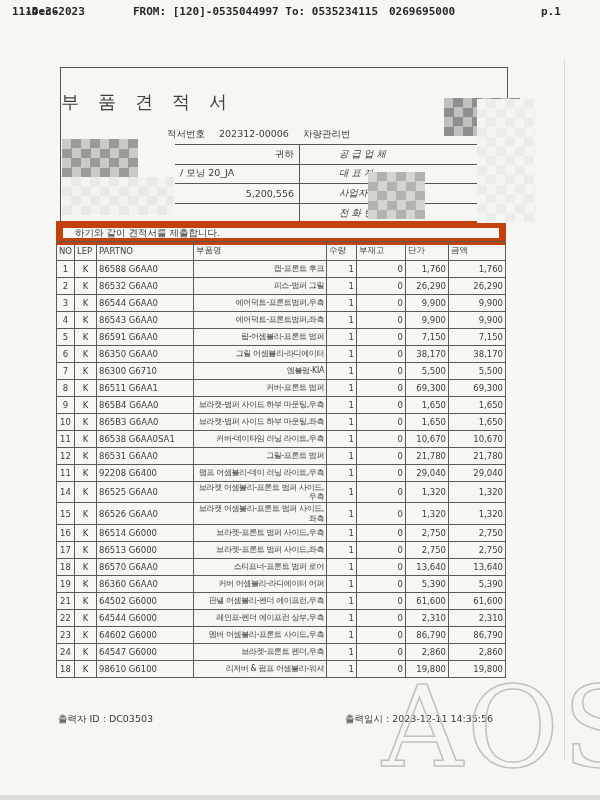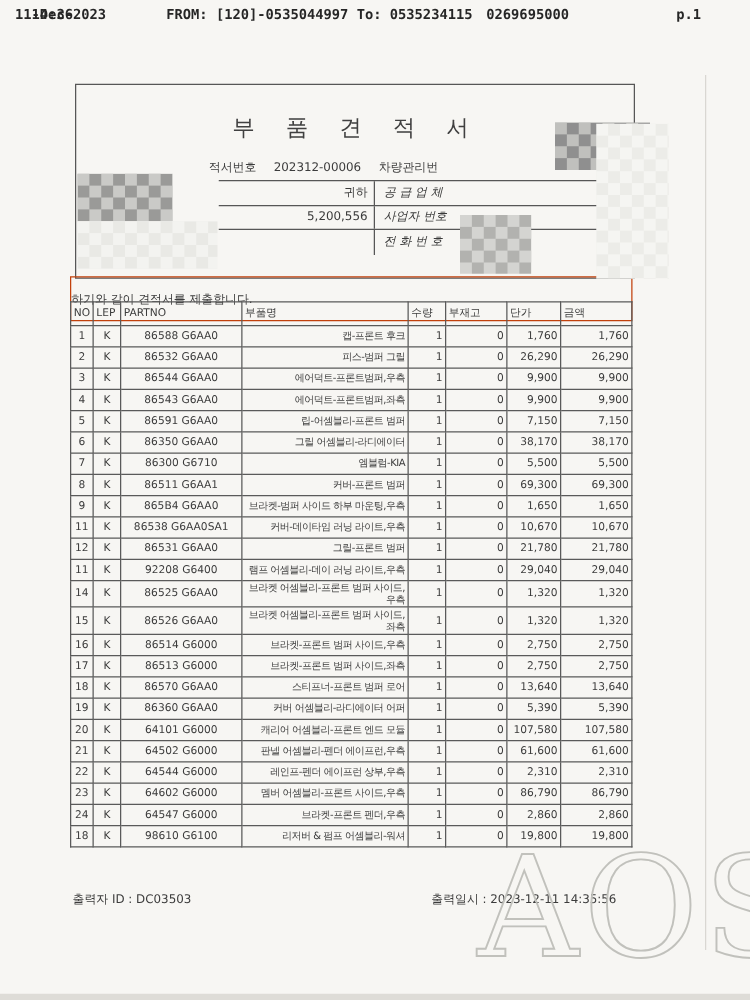--- a/index.html
+++ b/index.html
@@ -13,46 +13,46 @@
     font-family:"DejaVu Sans Mono",monospace;font-size:11px;font-weight:bold;color:#262626;}
   .fax-header span{position:absolute;white-space:nowrap;}
   .fx-date{left:12px;}
   .fx-fromto{left:133px;}
   .fx-id{left:389px;text-align:right;}
   .fx-page{left:541px;}
 
   
   .header-box{position:absolute;left:60px;top:67px;width:446px;height:154px;
     border:1px solid #565656;background:transparent;}
-  .doc-title{position:absolute;top:22px;left:0;width:100%;text-align:center;
-    font-family:Liberation Mono, monospace;font-size:18px;letter-spacing:7px;color:#404040;}
+  .doc-title{position:absolute;top:22px;left:0;width:100%;text-align:left;
+    font-family:Liberation Sans, sans-serif;font-size:18px;letter-spacing:7px;color:#404040;}
   .docno-row{position:absolute;left:106px;top:60px;font-size:9.5px;color:#3c3c3c;white-space:nowrap;}
   .docno-row span{margin-right:14px;}
   .fields{position:absolute;left:114px;top:76px;width:331px;height:78px;
     border-top:1px solid #565656;display:grid;grid-template-rows:repeat(4,1fr);}
-  .frow{display:flex;border-bottom:1px solid #565656;min-height:0;}
+  .frow{display:flex;border-bottom:1px solid #565656;min-height:0;gap:32px;}
   .frow:last-child{border-bottom:none;}
   .fval{width:114px;border-right:1px solid #565656;display:flex;align-items:center;
     padding:0 5px;font-size:9.5px;white-space:nowrap;}
   .fval.right{justify-content:flex-end;}
   .flabel{flex:1;display:flex;align-items:center;padding:0 7px;font-size:9.5px;white-space:nowrap;font-style:italic;}
 
   
-  .notice-strip{position:absolute;left:56px;top:221px;width:450px;height:36px;
-    border:1px solid #c2410c;display:flex;align-items:center;padding-left:0;
+  .notice-strip{position:absolute;left:56px;top:221px;width:450px;height:24px;
+    border:7px solid #c2410c;display:flex;align-items:center;padding-left:12px;
     font-size:9.5px;box-sizing:border-box;}
 
   
   table.parts{position:absolute;left:56px;top:241px;width:450px;
     border-collapse:collapse;table-layout:fixed;font-size:8.5px;color:#3c3c3c;}
   table.parts th,table.parts td{border:1px solid #5a5a5a;padding:1px 2px;overflow:hidden;}
   table.parts th{font-weight:normal;height:16px;text-align:left;}
   table.parts tr{height:17px;}
   td.al-c{text-align:center;}
-  td.al-l{text-align:center;padding-left:4px;}
+  td.al-l{text-align:left;padding-left:4px;}
   td.al-r{text-align:right;padding-right:4px;}
   td.cell-name{font-size:8px;letter-spacing:-0.4px;line-height:1.15;padding-left:4px;text-align:right;}
 
   
   .footer span{position:absolute;font-size:9.5px;white-space:nowrap;color:#3c3c3c;}
   .ft-left{left:58px;top:713px;}
   .ft-right{left:345px;top:713px;}
 
   
   .watermark{position:absolute;left:382px;top:662px;z-index:6;
@@ -87,20 +87,24 @@
 
 <div class="header-box">
   <div class="doc-title">부 품 견 적 서</div>
   <div class="docno-row">
     <span>적서번호</span><span>202312-00006</span><span>차량관리번</span>
   </div>
   <div class="fields">
     <div class="frow">
       <div class="fval right">귀하</div>
       <div class="flabel">공 급 업 체</div>
+    </div>
+    <div class="frow">
+      <div class="fval">/ 모닝 20_JA</div>
+      <div class="flabel">대  표  자</div>
     </div>
     <div class="frow">
       <div class="fval right">5,200,556</div>
       <div class="flabel">사업자 번호</div>
     </div>
     <div class="frow">
       <div class="fval"></div>
       <div class="flabel">전 화 번 호</div>
     </div>
   </div>
@@ -216,20 +220,30 @@
         <td class="al-c">9</td>
         <td class="al-c">K</td>
         <td class="al-l">865B4 G6AA0</td>
         <td class="cell-name">브라켓-범퍼 사이드 하부 마운팅,우측</td>
         <td class="al-r">1</td>
         <td class="al-r">0</td>
         <td class="al-r">1,650</td>
         <td class="al-r">1,650</td>
       </tr>
       <tr>
+        <td class="al-c">10</td>
+        <td class="al-c">K</td>
+        <td class="al-l">865B3 G6AA0</td>
+        <td class="cell-name">브라켓-범퍼 사이드 하부 마운팅,좌측</td>
+        <td class="al-r">1</td>
+        <td class="al-r">0</td>
+        <td class="al-r">1,650</td>
+        <td class="al-r">1,650</td>
+      </tr>
+      <tr>
         <td class="al-c">11</td>
         <td class="al-c">K</td>
         <td class="al-l">86538 G6AA0SA1</td>
         <td class="cell-name">커버-데이타임 러닝 라이트,우측</td>
         <td class="al-r">1</td>
         <td class="al-r">0</td>
         <td class="al-r">10,670</td>
         <td class="al-r">10,670</td>
       </tr>
       <tr>
@@ -304,30 +318,20 @@
       </tr>
       <tr>
         <td class="al-c">19</td>
         <td class="al-c">K</td>
         <td class="al-l">86360 G6AA0</td>
         <td class="cell-name">커버 어셈블리-라디에이터 어퍼</td>
         <td class="al-r">1</td>
         <td class="al-r">0</td>
         <td class="al-r">5,390</td>
         <td class="al-r">5,390</td>
-      </tr>
-      <tr>
-        <td class="al-c">20</td>
-        <td class="al-c">K</td>
-        <td class="al-l">64101 G6000</td>
-        <td class="cell-name">캐리어 어셈블리-프론트 엔드 모듈</td>
-        <td class="al-r">1</td>
-        <td class="al-r">0</td>
-        <td class="al-r">107,580</td>
-        <td class="al-r">107,580</td>
       </tr>
       <tr>
         <td class="al-c">21</td>
         <td class="al-c">K</td>
         <td class="al-l">64502 G6000</td>
         <td class="cell-name">판넬 어셈블리-펜더 에이프런,우측</td>
         <td class="al-r">1</td>
         <td class="al-r">0</td>
         <td class="al-r">61,600</td>
         <td class="al-r">61,600</td>

